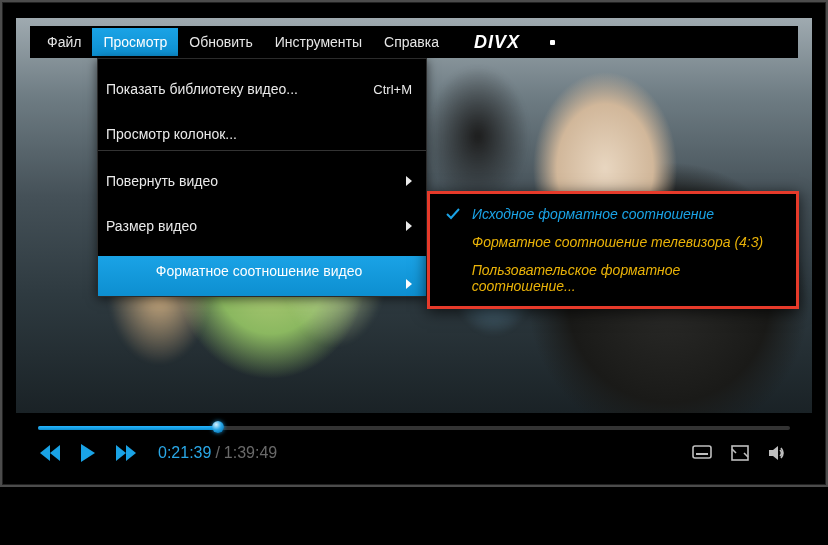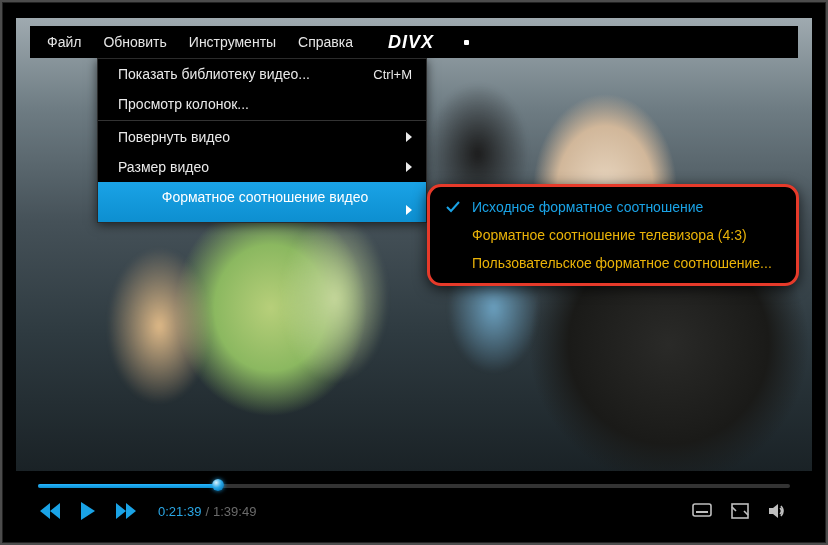--- a/index.html
+++ b/index.html
@@ -1,19 +1,19 @@
 <!DOCTYPE html>
 <html><head>
 <meta charset="utf-8">
 <style>
   * { box-sizing: border-box; margin: 0; padding: 0; }
   html, body { width: 828px; height: 545px; overflow: hidden; font-family: "Segoe UI", Tahoma, sans-serif; }
   body { background: #000; }
   .player {
-    position: relative; width: 828px; height: 545px; background: #000;
+    position: relative; width: 828px; height: 487px; background: #000;
     border: 2px solid #4c4c4c; box-shadow: inset 0 0 0 1px #222;
   }
   .video-area {
     position: absolute; left: 14px; right: 14px; top: 16px; bottom: 72px;
     overflow: hidden;
     background:
       radial-gradient(120px 160px at 74% 38%, #e8d6c0 0%, #d1b79a 40%, rgba(0,0,0,0) 60%),
       radial-gradient(160px 180px at 32% 64%, #b7cf7a 0%, #8bb860 35%, rgba(0,0,0,0) 60%),
       radial-gradient(200px 200px at 82% 72%, #2a2a28 0%, #1a1a18 50%, rgba(0,0,0,0) 70%),
       linear-gradient(180deg,#9faab0 0%, #6e7c83 20%, #455158 45%, #2e3a40 70%, #1a2226 100%);
@@ -50,40 +50,42 @@
   }
   .divx-logo .dot { display:inline-block; width:5px; height:5px; background:#fff; margin-left:2px; border-radius:1px; vertical-align: baseline;}
   
   .dropdown {
     position: absolute; left: 95px; top: 56px; width: 330px;
     background: #000; box-shadow: 0 2px 10px rgba(0,0,0,.6);
     border: 1px solid #2b2b2b;
   }
   .dd-item, .dd-item-sub, .dd-item-hi {
     display: flex; align-items: center; justify-content: space-between;
-    color: #eaeaea; font-size: 14px; padding: 7px 14px 7px 20px;
+    color: #eaeaea; font-size: 14px; padding: 7px 14px 7px 8px;
     cursor: default;
+    margin-top: 15px;
   }
   .dd-item .shortcut { color: #eaeaea; font-size: 13px; margin-left: auto; padding-left: 16px; }
   .dd-item-sub .arrow, .dd-item-hi .arrow {
     margin-left: auto; padding-left: 16px;
   }
   .arrow svg { display:block; }
   .dd-sep { height:1px; background:#333; margin: 1px 0; }
   .dd-item-hi {
     background: linear-gradient(#1aa3e6,#0d8fd0);
     color: #fff;
     flex-direction: column;
   }
   
   .submenu {
-    position: absolute; left: 425px; top: 182px; width: 372px;
-    background: #000; border: 3px solid #e63a2a; border-radius: 14px;
+    position: absolute; left: 425px; top: 189px; width: 372px;
+    background: #000; border: 3px solid #e63a2a; border-radius: 0;
     box-shadow: 0 3px 14px rgba(0,0,0,.7);
     padding: 6px 0;
+    font-style: italic;
   }
   .sm-item {
     display: flex; align-items: center; gap: 10px;
     color: #eab308; font-size: 14px; padding: 6px 14px 6px 14px;
     cursor: default;
   }
   .sm-item.selected { color: #1aa3e6; }
   .sm-check { width: 18px; display:inline-flex; justify-content:center; }
   .sm-check svg { display:block; }
   
@@ -105,34 +107,35 @@
     position:absolute; top:-2px; width:12px; height:12px; border-radius:6px;
     background: radial-gradient(circle at 35% 30%, #d6f2ff 0%, #2aa7e6 45%, #0878b8 80%);
     left: calc(24% - 6px);
     box-shadow: 0 0 4px rgba(30,160,230,.8);
   }
   .buttons {
     display: flex; align-items: center; gap: 14px; padding: 8px 22px 0 22px;
     color: #ddd;
   }
   .icon-btn { display:inline-flex; align-items:center; justify-content:center; width:24px; height:24px; }
-  .time { font-size: 13px; color:#2aa7e6; display:flex; gap:4px; margin-left:6px;}
+  .time { font-size: 16px; color:#2aa7e6; display:flex; gap:4px; margin-left:6px;}
   .time .total { color:#6a6a6a;}
   .spacer { flex: 1; }
 </style>
 </head>
 <body>
 
 <div class="player">
   <div class="video-area">
     <div class="video-shade"></div>
   </div>
 
   <div class="menubar">
     <div class="menu-item">Файл</div>
+    <div class="menu-item-active">Просмотр</div>
     <div class="menu-item">Обновить</div>
     <div class="menu-item">Инструменты</div>
     <div class="menu-item">Справка</div>
     <span class="divx-logo">
       <span>DIVX</span>
         <span class="dot"></span>
     </span>
   </div>
 
   <div class="dropdown">

